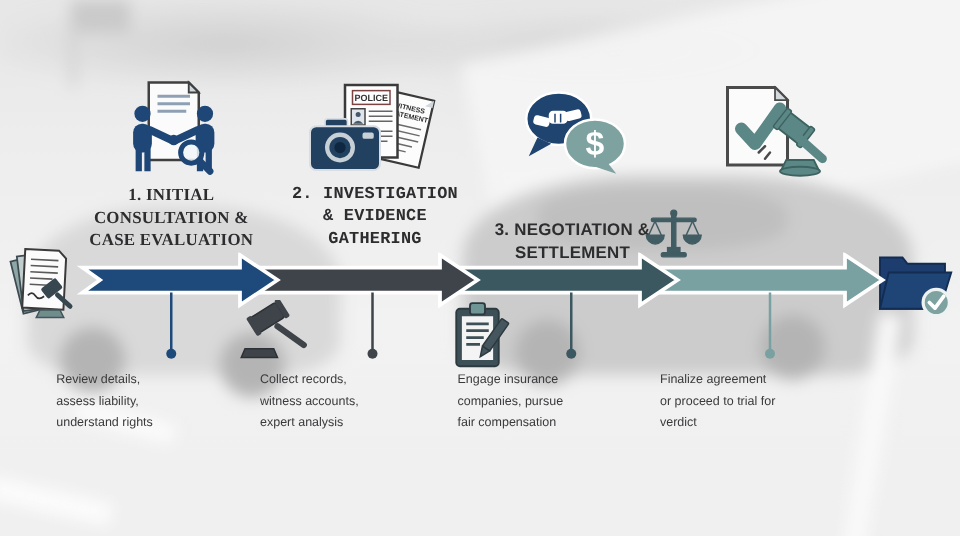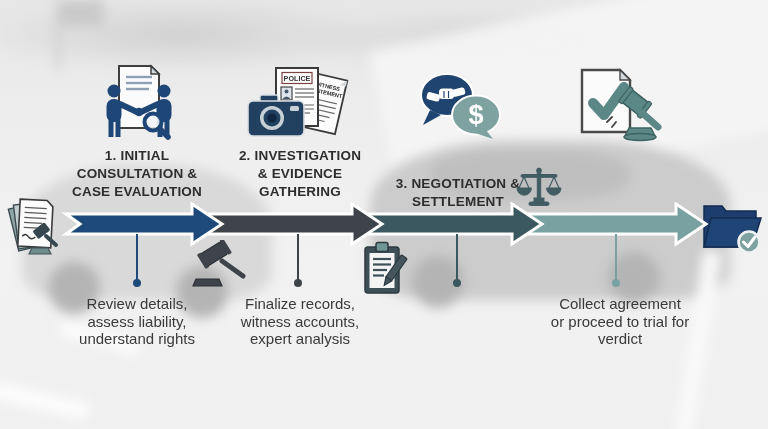--- a/index.html
+++ b/index.html
@@ -18,21 +18,21 @@
   .bg .carRwin{position:absolute;left:430px;top:150px;width:200px;height:50px;border-radius:40%;background:#8f8f8f;}
   .bg .wheel{position:absolute;width:52px;height:52px;border-radius:50%;background:#7c7c7c;}
   .bg .lane1{position:absolute;left:60px;top:330px;width:80px;height:15px;background:#fbfbfb;transform:rotate(15deg);}
   .bg .lane2{position:absolute;left:-10px;top:392px;width:100px;height:18px;background:#fbfbfb;transform:rotate(13deg);}
   .bg .lane3{position:absolute;left:688px;top:250px;width:18px;height:200px;background:#f6f6f6;transform:rotate(9deg);}
   .overlay{position:absolute;inset:0;background:rgba(252,252,252,.44);}
   
   .layer{position:absolute;inset:0;}
   .step-icon{position:absolute;}
   .step-title{position:absolute;width:176px;text-align:center;font-weight:bold;font-size:13.5px;line-height:18px;color:#2d2d2f;white-space:pre-line;letter-spacing:.2px;}
-  .step-desc{position:absolute;width:184px;text-align:center;font-size:15px;line-height:17.5px;color:#3a3a3c;white-space:pre-line;}
+  .step-desc{position:absolute;width:184px;font-size:10px;line-height:17.5px;color:#3a3a3c;white-space:pre-line;}
   .arrows{position:absolute;left:0;top:202px;}
   .stem{position:absolute;width:2px;top:234px;height:46px;}
   .dot{position:absolute;width:8px;height:8px;border-radius:50%;top:279px;}
   .c1{background:#1d4a7a;} .c2{background:#3f444a;} .c3{background:#3b575f;} .c4{background:#79a1a1;}
   .marker{position:absolute;}
 </style>
 </head>
 <body>
 
 <div class="stage">
@@ -148,24 +148,24 @@
       <g transform="rotate(38 58 38)">
         <rect x="47" y="28" width="22" height="16" rx="2" fill="#5b8786" stroke="#3d6361" stroke-width="1.5"></rect>
         <rect x="44" y="26.5" width="4.5" height="19" rx="1.5" fill="#5b8786" stroke="#3d6361" stroke-width="1.2"></rect>
         <rect x="67.5" y="26.5" width="4.5" height="19" rx="1.5" fill="#5b8786" stroke="#3d6361" stroke-width="1.2"></rect>
       </g>
       <line x1="64" y1="45" x2="82" y2="61" stroke="#5b8786" stroke-width="7" stroke-linecap="round"></line>
       <path d="M53 62 h22 l4 8 h-30 z" fill="#5b8786" stroke="#3d6361" stroke-width="1.5"></path>
       <ellipse cx="64" cy="71" rx="16" ry="3.6" fill="#5b8786" stroke="#3d6361" stroke-width="1.5"></ellipse>
     </svg>
 
-    <div class="step-title" style="left:49px;top:147px;">1. INITIAL
+    <div class="step-title" style="left:49px;top:147px;font-family:Liberation Serif, serif;">1. INITIAL
 CONSULTATION &amp;
 CASE EVALUATION</div>
-    <div class="step-title" style="left:212px;top:147px;">2. INVESTIGATION
+    <div class="step-title" style="left:212px;top:147px;font-family:Liberation Mono, monospace;">2. INVESTIGATION
 &amp; EVIDENCE
 GATHERING</div>
     <div class="step-title" style="left:370px;top:147px;margin-top:28px;">3. NEGOTIATION &amp;
 SETTLEMENT
 DISCUSSIONS</div>
 
     <svg class="marker" style="left:6px;top:196px;" width="56" height="62" viewBox="0 0 56 62">
       <rect x="7" y="9" width="31" height="43" fill="#8ea6a4" stroke="#3c4a52" stroke-width="1.4" transform="rotate(-14 22 30)"></rect>
       <rect x="10" y="7" width="32" height="44" fill="#c2cecd" stroke="#3c4a52" stroke-width="1.4" transform="rotate(-7 26 29)"></rect>
       <g transform="rotate(3 30 27)">
@@ -249,21 +249,24 @@
     <div class="stem c2" style="left:297px;"></div>
     <div class="dot  c2" style="left:294px;"></div>
     <div class="stem c3" style="left:456px;"></div>
     <div class="dot  c3" style="left:453px;"></div>
     <div class="stem c4" style="left:615px;"></div>
     <div class="dot  c4" style="left:612px;"></div>
 
     <div class="step-desc" style="left:45px;top:295px;">Review details,
 assess liability,
 understand rights</div>
-    <div class="step-desc" style="left:208px;top:295px;">Finalize records,
+    <div class="step-desc" style="left:208px;top:295px;">Collect records,
 witness accounts,
 expert analysis</div>
-    <div class="step-desc" style="left:528px;top:295px;">Collect agreement
+    <div class="step-desc" style="left:366px;top:295px;">Engage insurance
+companies, pursue
+fair compensation</div>
+    <div class="step-desc" style="left:528px;top:295px;">Finalize agreement
 or proceed to trial for
 verdict</div>
 
   </div>
 </div>
 
 </body></html>

